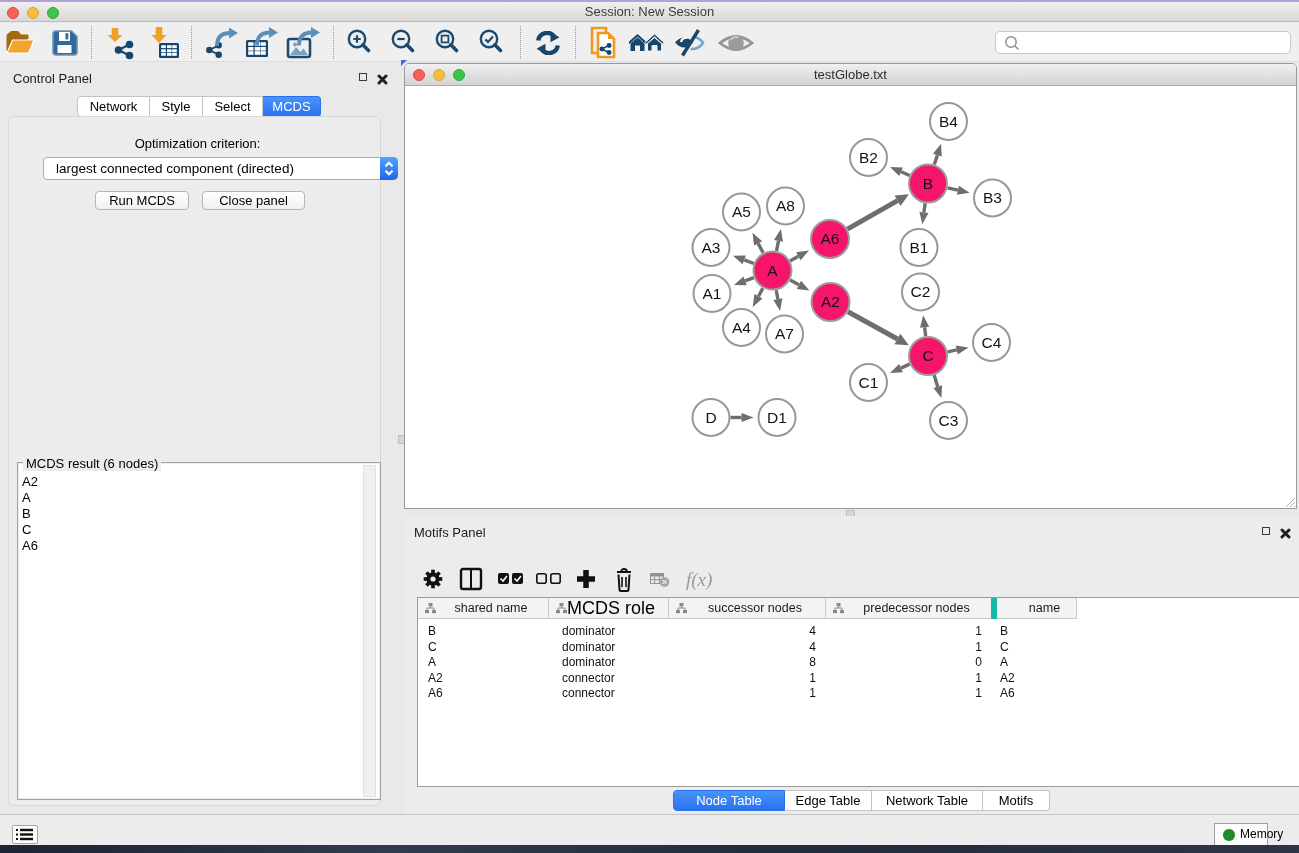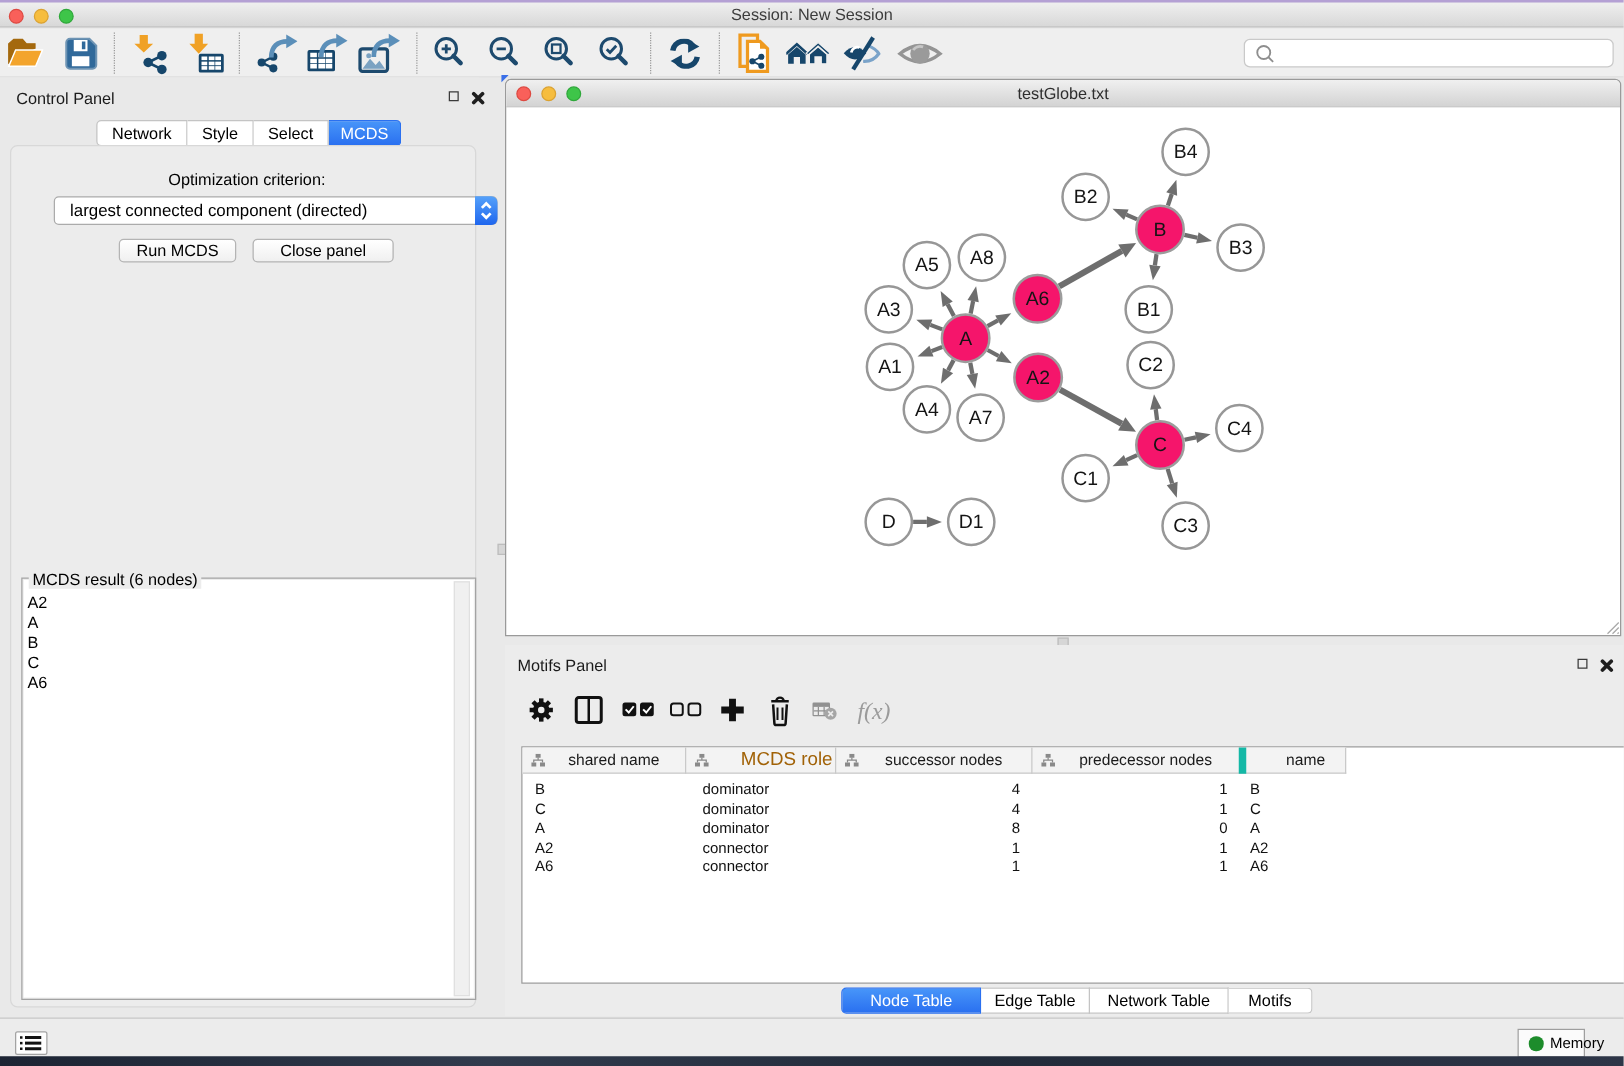--- a/index.html
+++ b/index.html
@@ -206,21 +206,21 @@
 <div class="abs" style="left:8px;top:54px;width:373px;height:690px;background:#ececec;border:1px solid #d8d8d8;border-radius:6px"></div>
 <div class="abs" style="left:0;top:74px;width:395px;text-align:center;font-size:13px;color:#000">Optimization criterion:</div>
 <div class="abs" style="left:43px;top:95px;width:355px;height:23px;background:#fff;border:1px solid #ababab;border-radius:4px">
       <div style="font-size:13.5px;line-height:21px;padding-left:12px;color:#000">largest connected component (directed)</div>
       <div style="position:absolute;right:-1px;top:-1px;width:18px;height:23px;background:linear-gradient(#55a1fa,#1f66ee);border-radius:0 5px 5px 0"><svg width="18" height="23">
           <path d="M5.5 9.3 L9 5.8 L12.5 9.3" stroke="#fff" stroke-width="2.2" fill="none"></path>
           <path d="M5.5 13.7 L9 17.2 L12.5 13.7" stroke="#fff" stroke-width="2.2" fill="none"></path>
         </svg></div>
     </div>
 <div class="btn" style="left:95px;top:129px;width:94px;height:19px;line-height:17px">Run MCDS</div>
-<div class="btn" style="left:202px;top:129px;width:113px;height:19px;line-height:17px">Close panel</div>
+<div class="btn" style="left:202px;top:129px;width:103px;height:19px;line-height:17px">Close panel</div>
 <div class="abs" style="left:17px;top:400px;width:364px;height:338px;border:1px solid #a3a3a3">
       <div class="abs" style="left:1px;top:1px;right:1px;bottom:1px;background:#fff"></div>
       <div class="abs" style="left:5px;top:-7px;background:#ececec;padding:0 3px;font-size:13px;color:#000">MCDS result (6 nodes)</div>
       <div class="abs" style="right:4px;top:2px;width:13px;bottom:2px;background:#f0f0f0;border:1px solid #e0e0e0"></div>
       <div class="abs" style="left:4px;top:11px;font-size:13px;line-height:16px;color:#000">A2<br>A<br>B<br>C<br>A6</div>
     </div>
 </div>
 <div class="abs" style="left:398px;top:435px;width:7px;height:9px;background:#d6d6d6;border:1px solid #bdbdbd"></div>
 <svg class="abs" style="left:401px;top:60px" width="6" height="6">
     <path d="M0 0 h6 L0 6 z" fill="#3a6fe8"></path>
@@ -320,21 +320,21 @@
       <path d="M11 2 L2 11 M11 6 L6 11 M11 10 L10 11" stroke="#a9a9a9" stroke-width="1"></path>
     </svg>
 </div>
 <div class="abs" style="left:846px;top:510px;width:9px;height:7px;background:#d6d6d6;border:1px solid #bdbdbd"></div>
 <div class="abs" style="left:404px;top:516px;width:895px;height:297px;background:#ececec">
 <div class="abs panel-h" style="left:10px;top:9px">Motifs Panel</div>
 <div class="abs floatico" style="left:858px;top:11px"></div>
 <div class="abs" style="left:876px;top:9px"><svg width="11" height="11" viewBox="0 0 11 11">
         <path d="M2 2 L9 9 M9 2 L2 9" stroke="#1f1f1f" stroke-width="3" stroke-linecap="round"></path>
       </svg></div>
-<div class="abs" style="left:13px;top:40px"><svg width="300" height="32">
+<div class="abs" style="left:13px;top:51px"><svg width="300" height="32">
         <g transform="translate(16,12)">
           <circle r="6.6" fill="#111"></circle>
           <g fill="#111">
             <rect x="-1.8" y="-9.3" width="3.6" height="4" transform="rotate(0)"></rect>
             <rect x="-1.8" y="-9.3" width="3.6" height="4" transform="rotate(45)"></rect>
             <rect x="-1.8" y="-9.3" width="3.6" height="4" transform="rotate(90)"></rect>
             <rect x="-1.8" y="-9.3" width="3.6" height="4" transform="rotate(135)"></rect>
             <rect x="-1.8" y="-9.3" width="3.6" height="4" transform="rotate(180)"></rect>
             <rect x="-1.8" y="-9.3" width="3.6" height="4" transform="rotate(225)"></rect>
             <rect x="-1.8" y="-9.3" width="3.6" height="4" transform="rotate(270)"></rect>
@@ -385,21 +385,21 @@
         </div>
 <div class="abs" style="left:131px;top:0;width:120px;height:21px;border-right:1px solid #c9c9c9">
           <svg width="11" height="11" style="position:absolute;left:7px;top:5px">
             <g fill="#8a8a8a">
               <rect x="3.5" y="0" width="4" height="3.2"></rect>
               <rect x="0" y="7" width="4" height="3.2"></rect>
               <rect x="7" y="7" width="4" height="3.2"></rect>
             </g>
             <path d="M5.5 3 v2 M2 7 v-2 h7 v2" stroke="#8a8a8a" stroke-width="1" fill="none"></path>
           </svg>
-          <div style="position:absolute;left:18px;right:2px;text-align:right;font-size:15px;line-height:20px;color:#a16207">MCDS role</div>
+          <div style="position:absolute;left:18px;right:2px;text-align:left;font-size:18px;line-height:20px;color:#000000">MCDS role</div>
         </div>
 <div class="abs" style="left:251px;top:0;width:157px;height:21px;border-right:1px solid #c9c9c9">
           <svg width="11" height="11" style="position:absolute;left:7px;top:5px">
             <g fill="#8a8a8a">
               <rect x="3.5" y="0" width="4" height="3.2"></rect>
               <rect x="0" y="7" width="4" height="3.2"></rect>
               <rect x="7" y="7" width="4" height="3.2"></rect>
             </g>
             <path d="M5.5 3 v2 M2 7 v-2 h7 v2" stroke="#8a8a8a" stroke-width="1" fill="none"></path>
           </svg>

